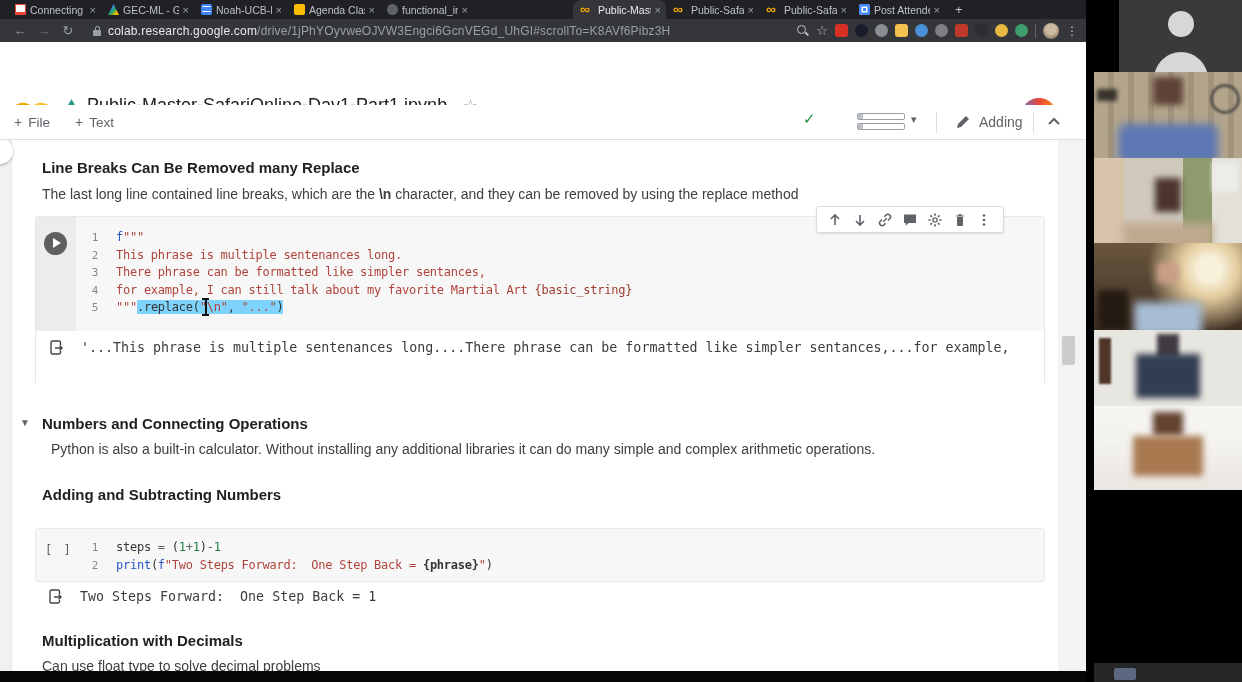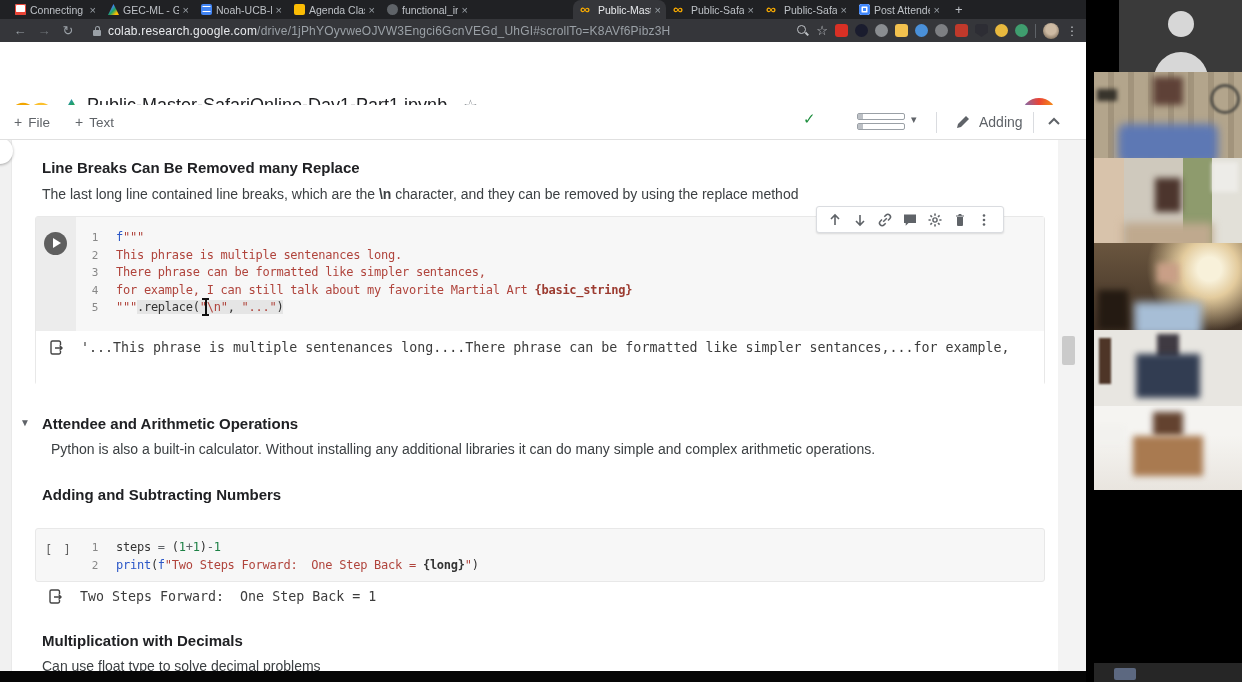--- a/index.html
+++ b/index.html
@@ -89,28 +89,28 @@
   .cell1 .codebg { position:absolute; left:0; top:0; width:100%; height:114px; background:#f7f7f7; }
   .cell1 .outbg { position:absolute; left:0; top:114px; width:100%; height:54px; background:#fff; }
   .gutter { position:absolute; left:0; top:0; width:40px; height:114px; background:#ececec; }
   .runbtn { position:absolute; left:8px; top:15px; width:23px; height:23px; border-radius:50%; background:#5f5f5f; }
   .runbtn i { position:absolute; left:8.5px; top:6px; width:0; height:0; border-left:8px solid #fff; border-top:5.5px solid transparent; border-bottom:5.5px solid transparent; }
   .code-lines { position:absolute; left:40px; top:12px; right:4px; font-family:"DejaVu Sans Mono", monospace; font-size:12px; letter-spacing:-0.25px; }
   .crow { display:flex; line-height:17.6px; white-space:pre; }
   .lnum { width:22px; text-align:right; color:#888; font-size:11px; flex:0 0 auto; }
   .lcode { padding-left:18px; color:#343434; }
   .tok-str { color:#b0443c; }
-  .tok-strb { color:#9c3b30; font-weight:bold; }
+  .tok-strb { color:#9c3b30; font-weight:normal; }
   .tok-kw { color:#2b57c7; }
   .tok-fn { color:#2b57c7; }
   .tok-num { color:#1d8145; }
   .tok-op { color:#5f6368; }
   .tok-plain { color:#343434; }
   .tok-interp { color:#343434; font-weight:bold; }
-  .tok-sel { background:#e5e5e5; }
+  .tok-sel { background:#7dd3fc; }
   .outrow { position:absolute; display:flex; align-items:flex-start; gap:16px; }
   .out1 { left:12px; top:122px; width:990px; overflow:hidden; }
   .outtext { font-family:"DejaVu Sans Mono", monospace; font-size:13.3px; color:#3c3c3c; white-space:pre; line-height:17px; }
   .cell2 { top:388px; height:54px; }
   .cell2 .gutterlbl { position:absolute; left:9px; top:14px; font-family:"DejaVu Sans Mono", monospace; font-size:12px; color:#616161; letter-spacing:2px; }
   .out2 { position:absolute; left:47px; top:448px; display:flex; gap:16px; align-items:flex-start; }
 
   
   .cell-toolbar { position:absolute; left:816px; top:66px; width:188px; height:27px; background:#fff; border:1px solid #dadce0; border-radius:3px; box-shadow:0 1px 2px rgba(0,0,0,.12); display:flex; align-items:center; justify-content:space-around; padding:0 6px; z-index:5; }
   .cticon { width:16px; height:16px; }
@@ -381,29 +381,29 @@
         <div class="outrow out1">
           <svg width="17" height="17" viewBox="0 0 17 17">
               <path d="M12.5 6V3.5A1.5 1.5 0 0 0 11 2H4.5A1.5 1.5 0 0 0 3 3.5v10A1.5 1.5 0 0 0 4.5 15H11a1.5 1.5 0 0 0 1.5-1.5V12" fill="none" stroke="#444" stroke-width="1.4"></path>
               <path d="M7 9h7m-2.4-2.4L14 9l-2.4 2.4" fill="none" stroke="#444" stroke-width="1.4"></path>
             </svg>
           <span class="outtext">'...This phrase is multiple sentenances long....There phrase can be formatted like simpler sentances,...for example,</span>
         </div>
       </div>
 
       <span class="sec-tri">▼</span>
-      <div class="h3" style="left:42px;top:275px;">Attendee and Arithmetic Operations</div>
+      <div class="h3" style="left:42px;top:275px;">Numbers and Connecting Operations</div>
       <div class="para" style="left:42px;top:301px;margin-left:9px;">Python is also a built-in calculator. Without installing any additional libraries it can do many simple and complex arithmetic operations.</div>
       <div class="h3" style="left:42px;top:346px;">Adding and Subtracting Numbers</div>
 
       <div class="cell cell2">
         <span class="gutterlbl">[ ]</span>
         <div class="code-lines" style="top:10px;" id="cell2-lines">
             <div class="crow"><span class="lnum">1</span><span class="lcode"><span class="tok-plain">steps</span><span class="tok-op"> = </span><span class="tok-plain">(</span><span class="tok-num">1</span><span class="tok-op">+</span><span class="tok-num">1</span><span class="tok-plain">)</span><span class="tok-op">-</span><span class="tok-num">1</span></span></div>
-            <div class="crow"><span class="lnum">2</span><span class="lcode"><span class="tok-fn">print</span><span class="tok-plain">(</span><span class="tok-kw">f</span><span class="tok-str">"Two Steps Forward:  One Step Back = </span><span class="tok-interp">{long}</span><span class="tok-str">"</span><span class="tok-plain">)</span></span></div>
+            <div class="crow"><span class="lnum">2</span><span class="lcode"><span class="tok-fn">print</span><span class="tok-plain">(</span><span class="tok-kw">f</span><span class="tok-str">"Two Steps Forward:  One Step Back = </span><span class="tok-interp">{phrase}</span><span class="tok-str">"</span><span class="tok-plain">)</span></span></div>
           </div>
       </div>
       <div class="out2">
         <svg width="17" height="17" viewBox="0 0 17 17">
             <path d="M12.5 6V3.5A1.5 1.5 0 0 0 11 2H4.5A1.5 1.5 0 0 0 3 3.5v10A1.5 1.5 0 0 0 4.5 15H11a1.5 1.5 0 0 0 1.5-1.5V12" fill="none" stroke="#444" stroke-width="1.4"></path>
             <path d="M7 9h7m-2.4-2.4L14 9l-2.4 2.4" fill="none" stroke="#444" stroke-width="1.4"></path>
           </svg>
         <span class="outtext">Two Steps Forward:  One Step Back = 1</span>
       </div>
 

